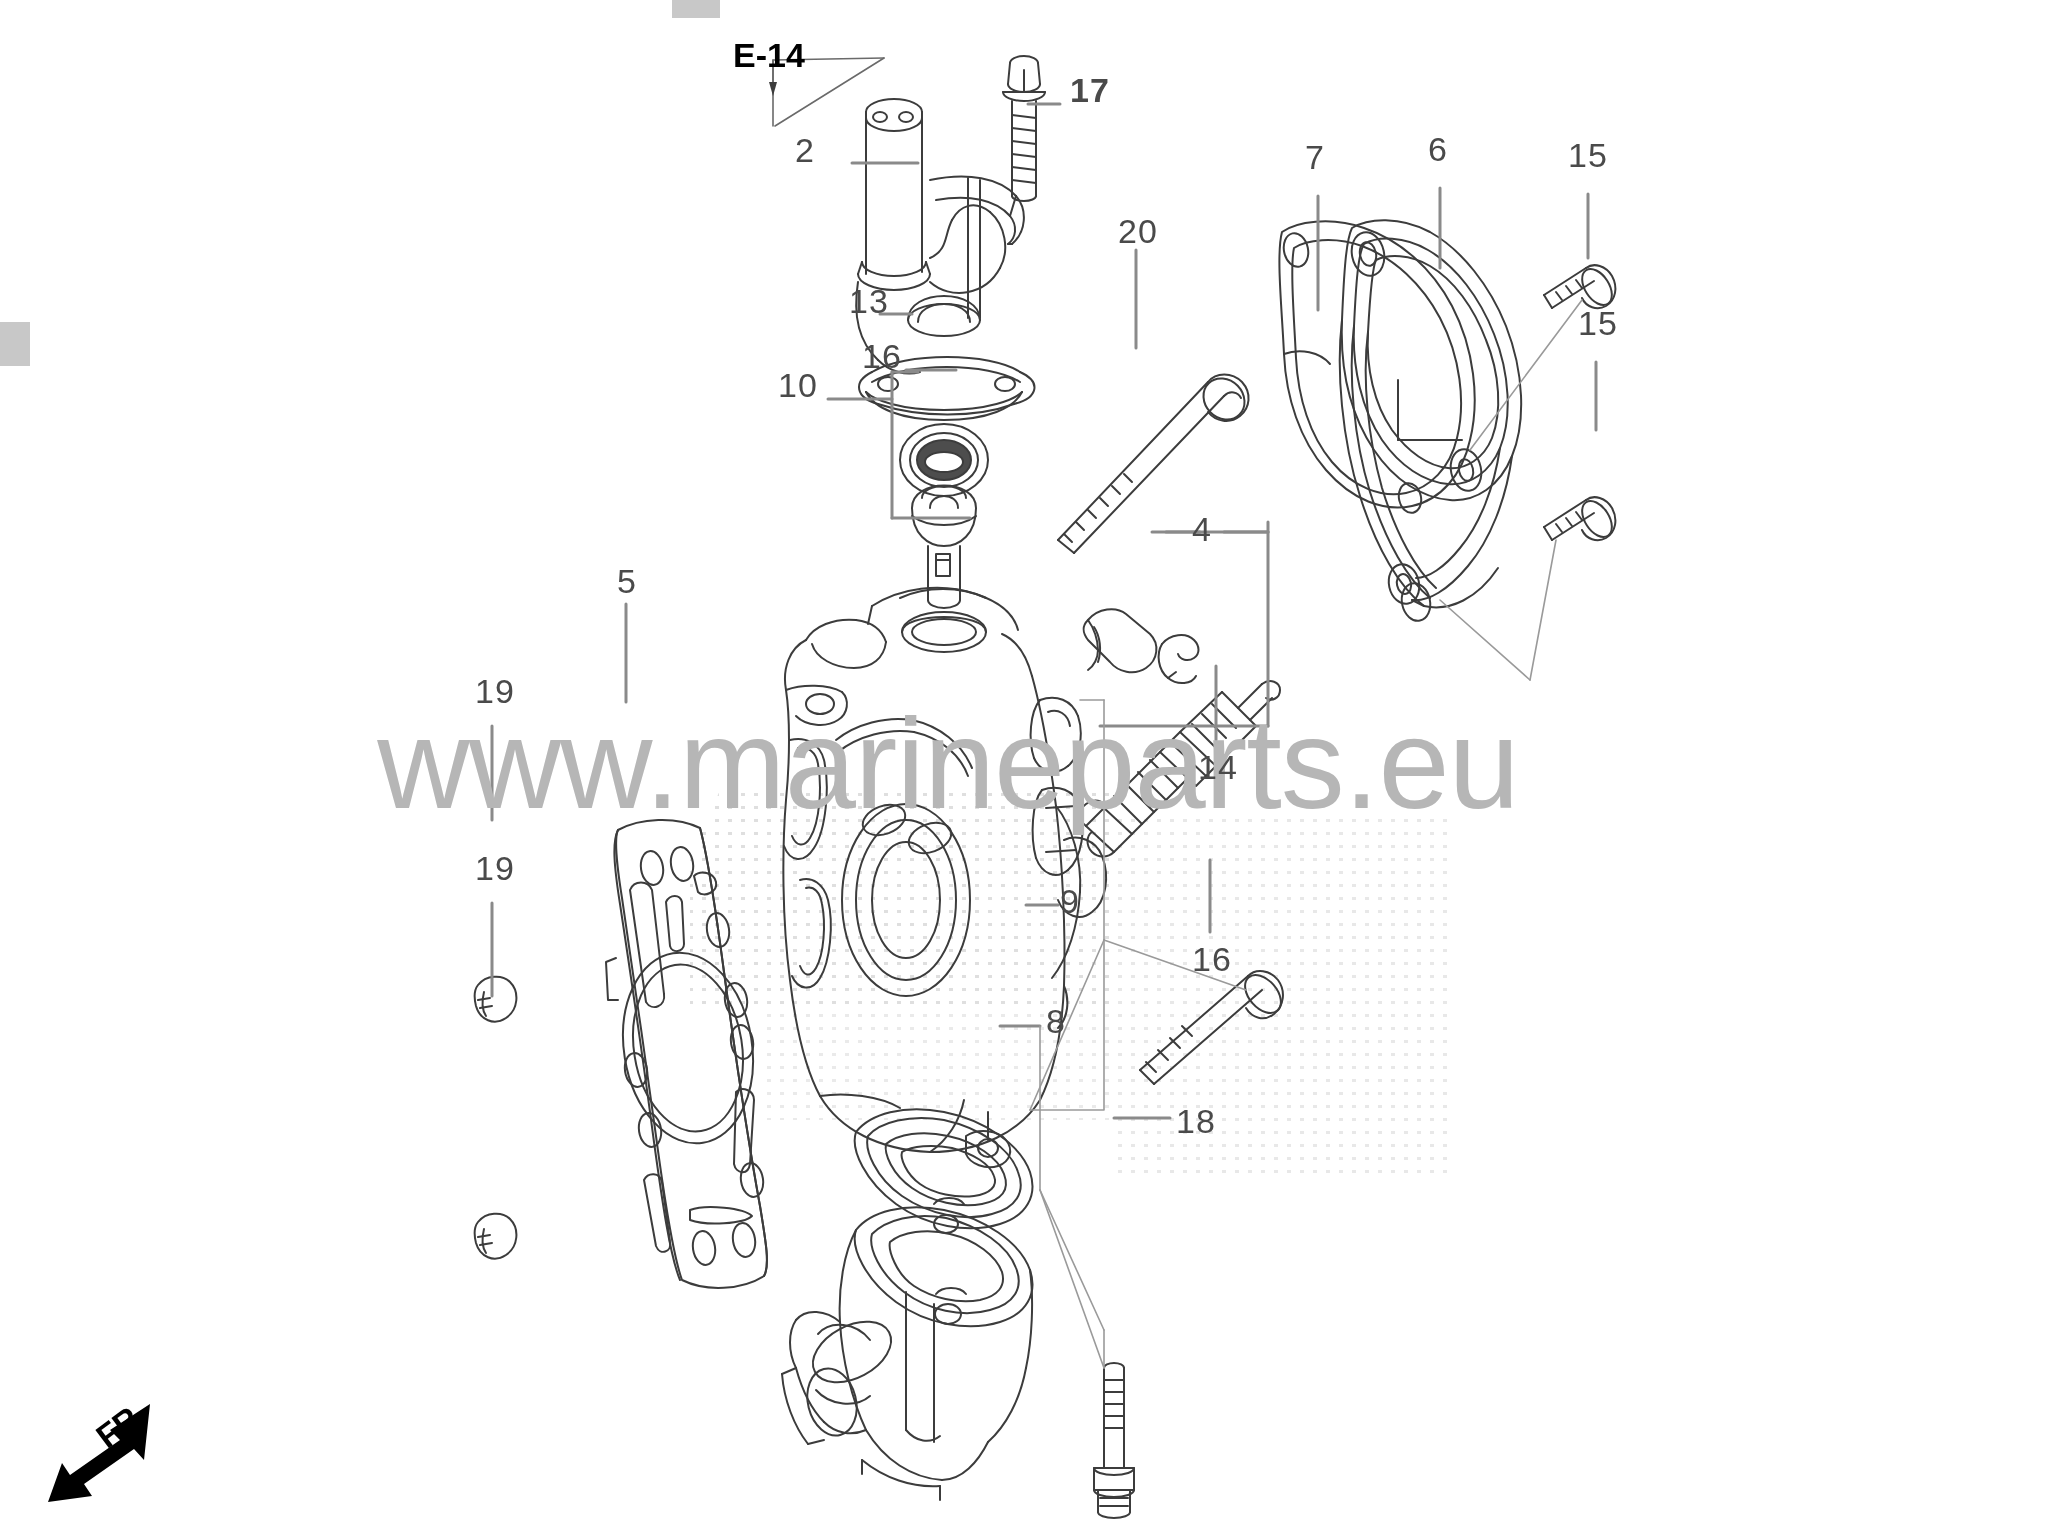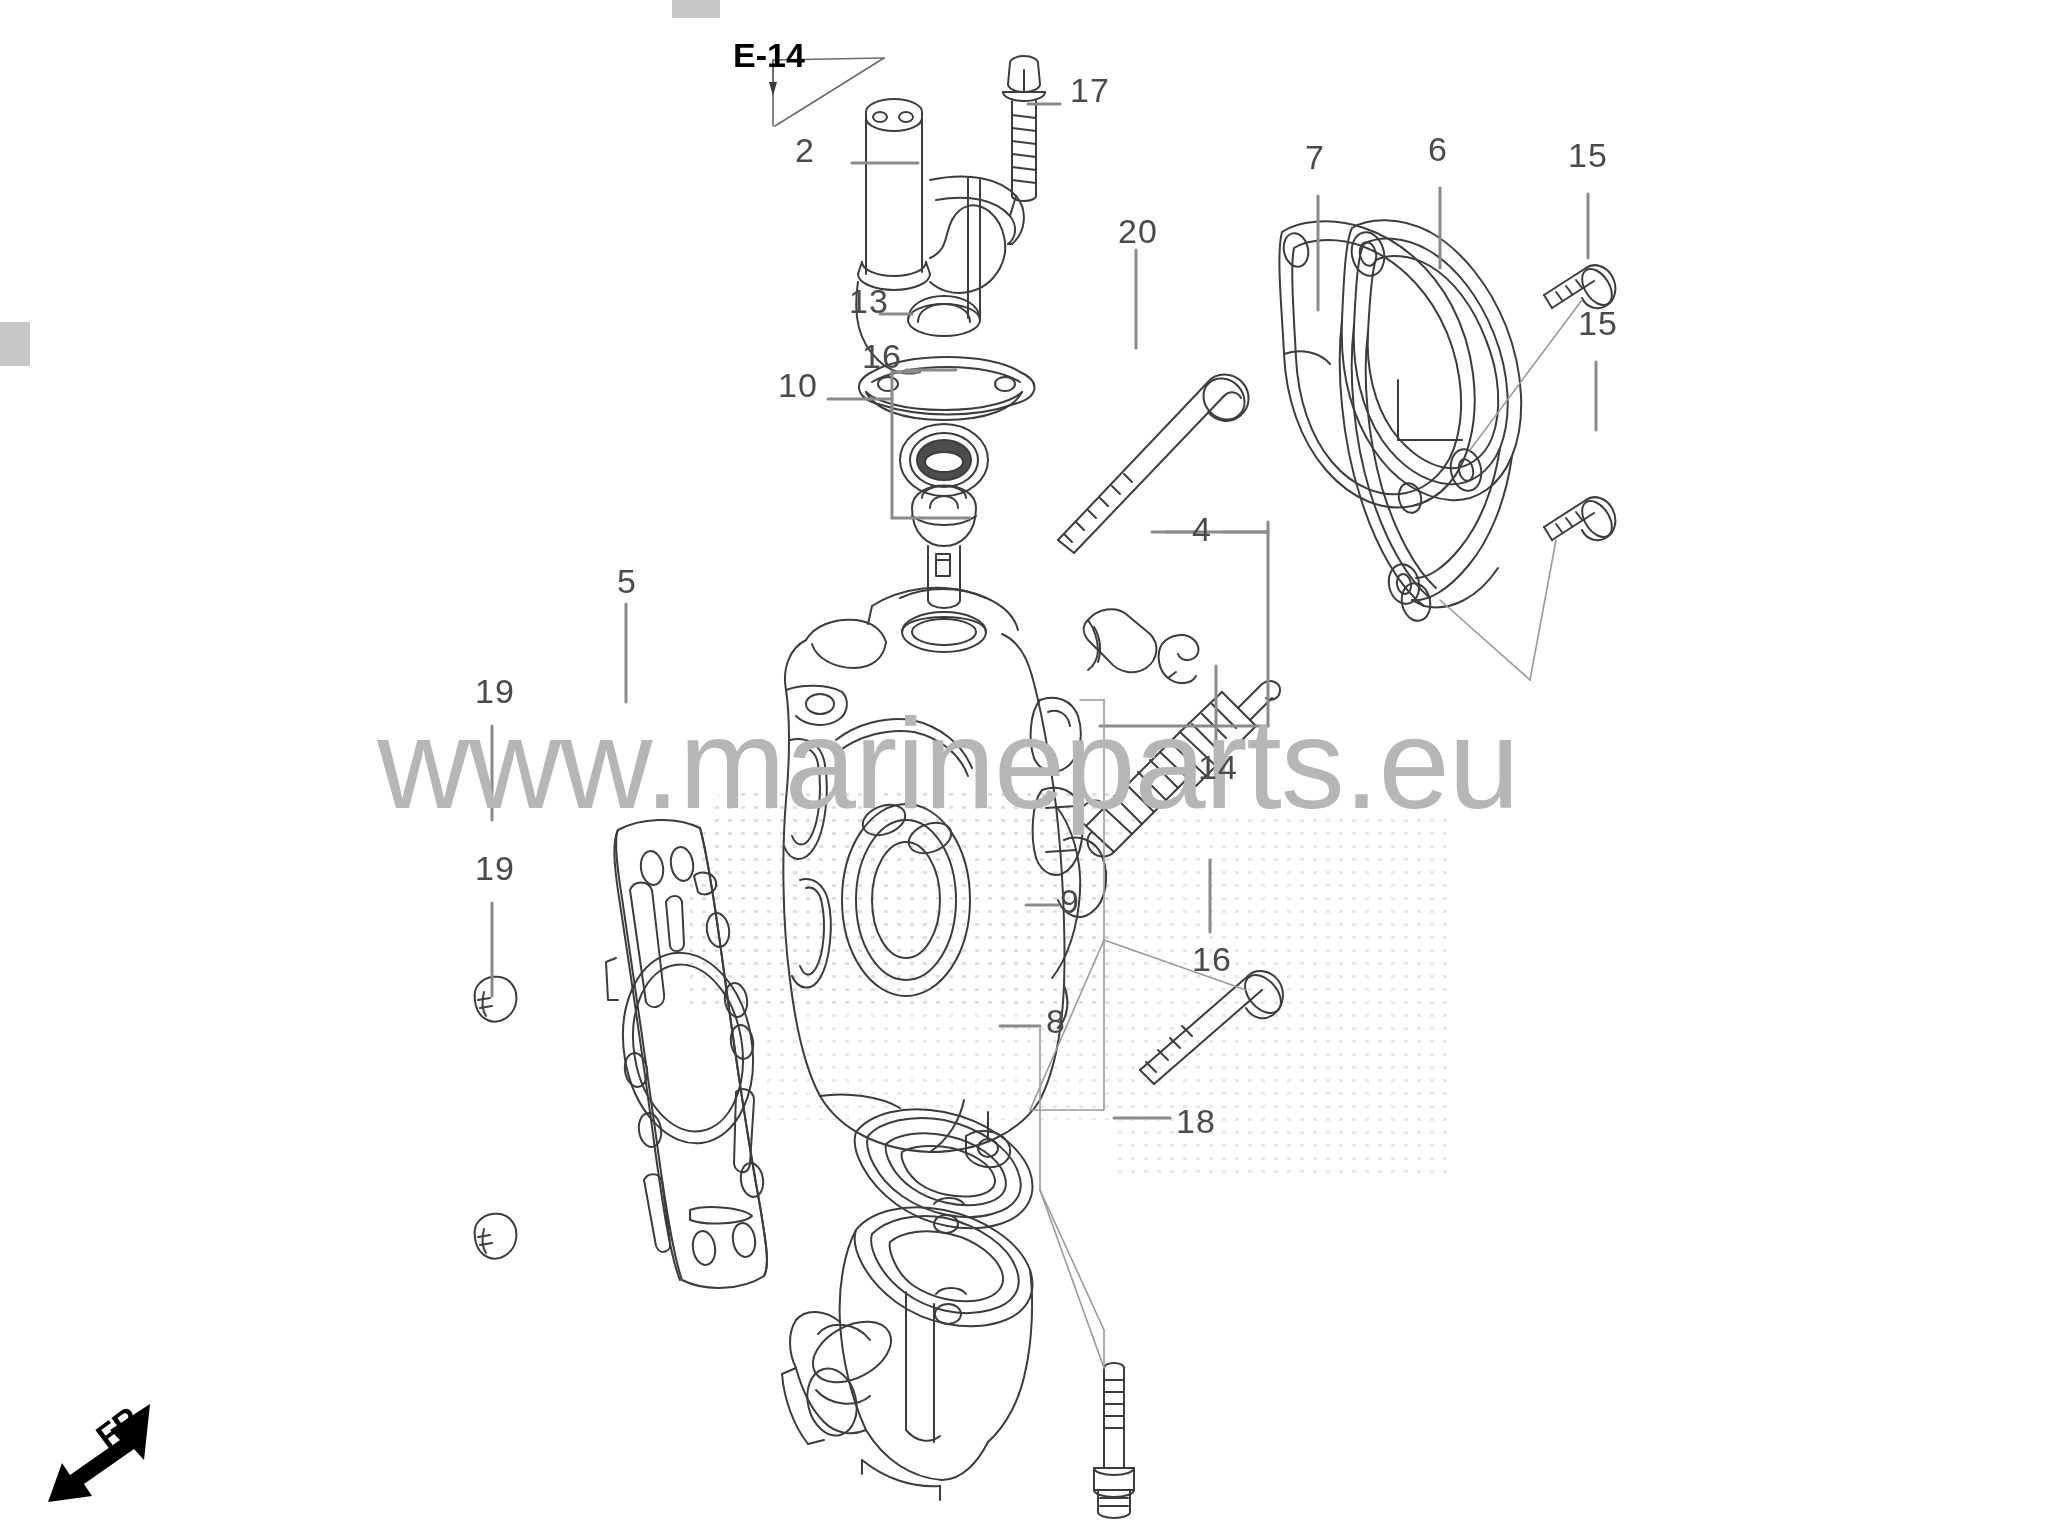--- a/index.html
+++ b/index.html
@@ -625,21 +625,21 @@
         <path d="M1080 700 L1104 700"></path>
       </g>
 
     </g>
   </svg>
 
   <div id="watermark">www.marineparts.eu</div>
 
   <div class="section-ref" style="left:733px; top:36px;">E-14</div>
 
-  <div class="callout" style="left:1070px; top:71px;">17</div>
+  <div class="callout" style="left:1070px; top:71px;font-weight:bold;">17</div>
   <div class="callout" style="left:795px; top:131px;">2</div>
   <div class="callout" style="left:1305px; top:138px;">7</div>
   <div class="callout" style="left:1428px; top:130px;">6</div>
   <div class="callout" style="left:1568px; top:136px;">15</div>
   <div class="callout" style="left:1118px; top:196px;margin-top:16px;">20</div>
   <div class="callout" style="left:822px; top:282px;margin-left:27px;">13</div>
   <div class="callout" style="left:1578px; top:304px;">15</div>
   <div class="callout" style="left:862px; top:337px;">16</div>
   <div class="callout" style="left:778px; top:366px;">10</div>
   <div class="callout" style="left:1192px; top:510px;">4</div>

